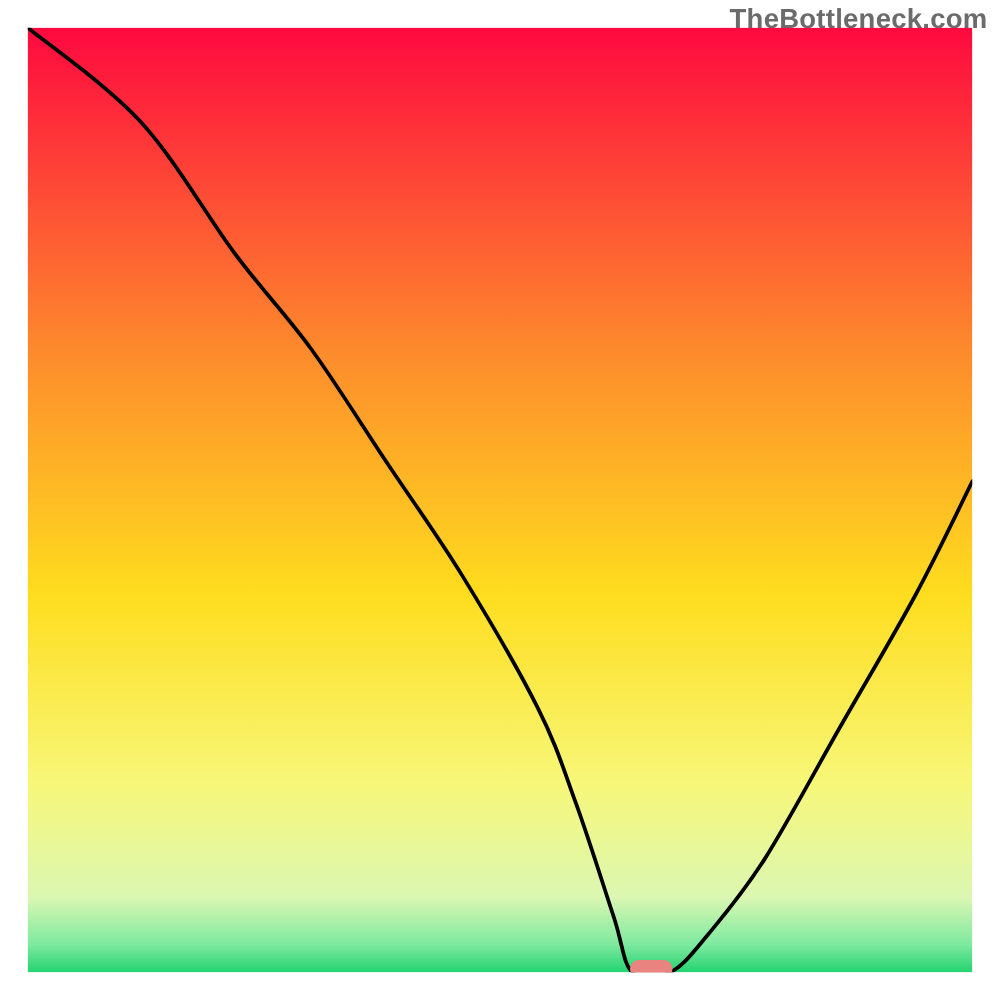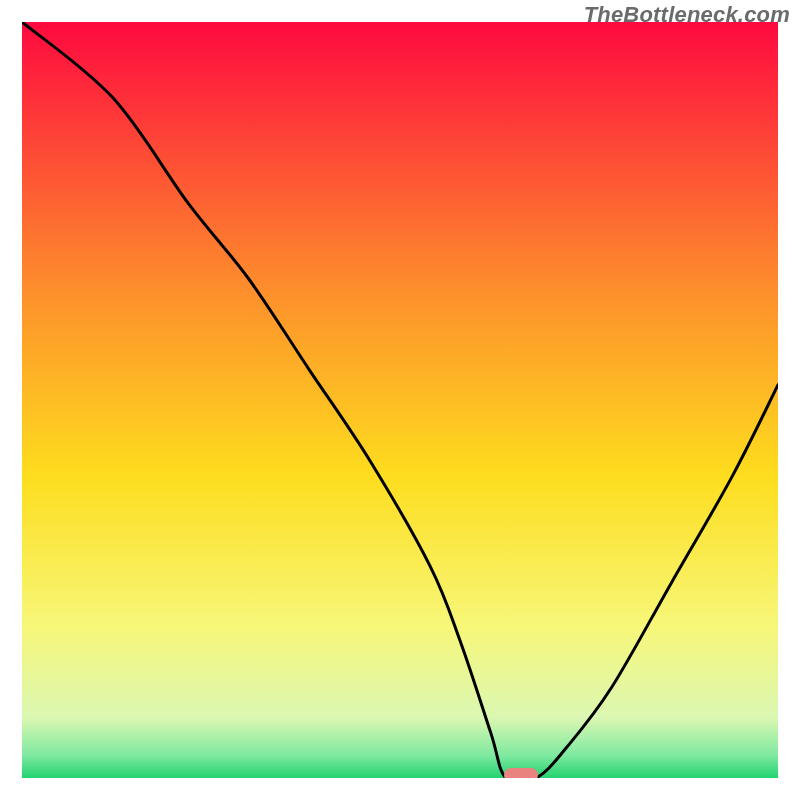--- a/index.html
+++ b/index.html
@@ -30,21 +30,20 @@
     height: 100%;
   }
   .watermark {
     position: absolute;
     top: 2px;
     right: 10px;
     font-size: 22px;
     font-weight: 600;
     color: #6b6b6b;
     letter-spacing: 0.2px;
-    font-style: italic;
   }
   .marker {
     position: absolute;
     width: 34px;
     height: 14px;
     border-radius: 7px;
     background: #e8837f;
     transform: translate(-50%, -50%);
   }
 </style>

